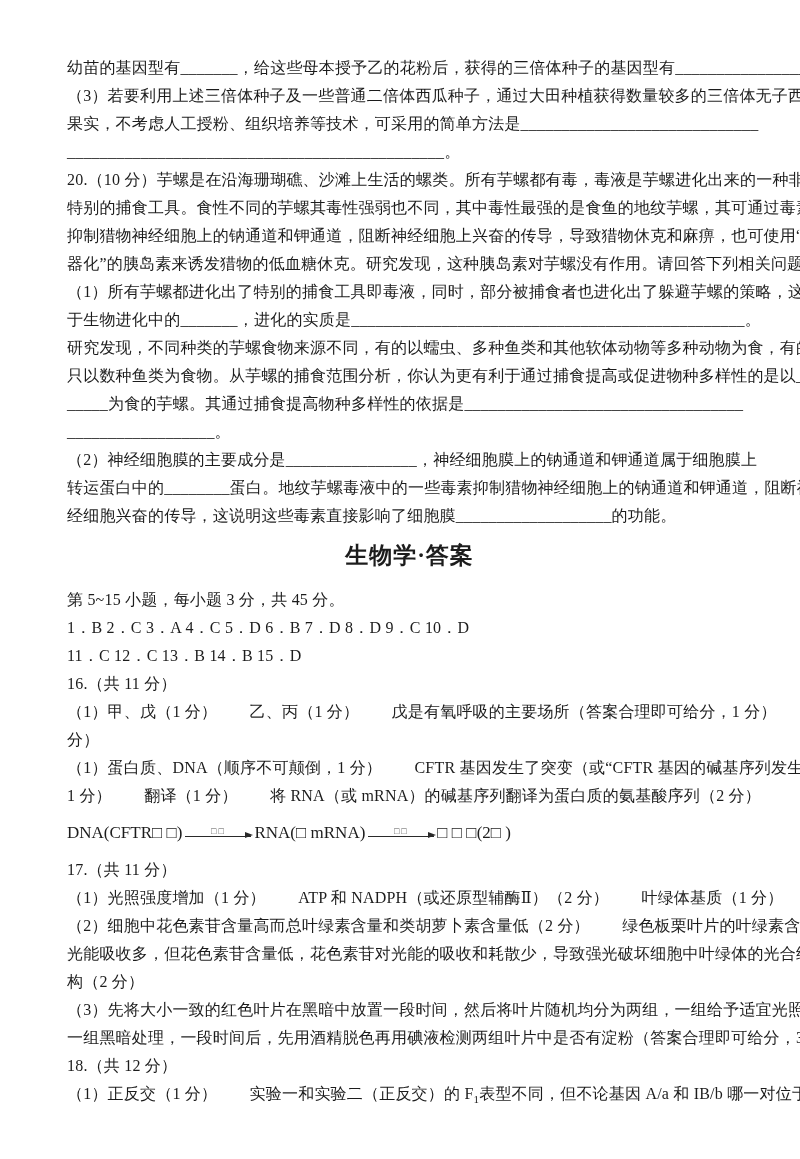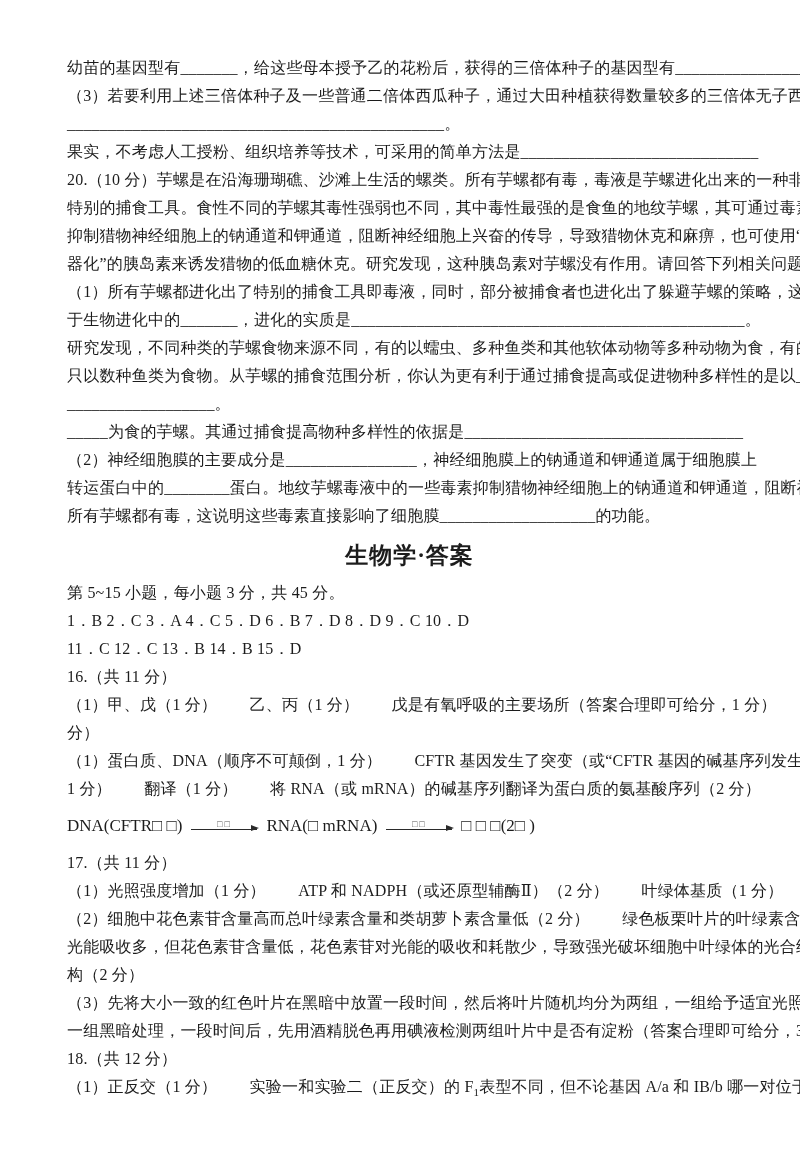--- a/index.html
+++ b/index.html
@@ -23,31 +23,30 @@
     white-space: pre;
     letter-spacing: 0.2px;
   }
   .it { }
   .sub { vertical-align: sub; font-size: 11px; }
   .answers-title {
     text-align: center;
     font-size: 23px;
     font-weight: bold;
     letter-spacing: 1px;
-    margin: 11px 0 8px 0;
+    margin: 11px 0 15px 0;
     line-height: 30px;
   }
   .formula {
     display: flex;
     align-items: center;
     height: 42px;
     font-size: 17px;
     margin: 2px 0 2px 0;
     white-space: pre;
-    gap: 6px;
   }
   .arrow {
     display: inline-flex;
     flex-direction: column;
     align-items: center;
     justify-content: flex-end;
     margin: 0 3px;
     transform: translateY(-2px);
   }
   .arrow-label {
@@ -75,35 +74,35 @@
   }
 </style>
 </head>
 <body>
 
 <main class="page">
 
   <section>
       <div class="line"><span>幼苗的基因型有_______，给这些母本授予乙的花粉后，获得的三倍体种子的基因型有__________________。</span></div>
       <div class="line"><span>（3）若要利用上述三倍体种子及一些普通二倍体西瓜种子，通过大田种植获得数量较多的三倍体无子西瓜</span></div>
+      <div class="line"><span>果实，不考虑人工授粉、组织培养等技术，可采用的简单方法是_____________________________</span></div>
       <div class="line"><span>______________________________________________。</span></div>
-      <div class="line"><span>果实，不考虑人工授粉、组织培养等技术，可采用的简单方法是_____________________________</span></div>
       <div class="line"><span>20.（10 分）芋螺是在沿海珊瑚礁、沙滩上生活的螺类。所有芋螺都有毒，毒液是芋螺进化出来的一种非常</span></div>
       <div class="line"><span>特别的捕食工具。食性不同的芋螺其毒性强弱也不同，其中毒性最强的是食鱼的地纹芋螺，其可通过毒素</span></div>
       <div class="line"><span>抑制猎物神经细胞上的钠通道和钾通道，阻断神经细胞上兴奋的传导，导致猎物休克和麻痹，也可使用“武</span></div>
       <div class="line"><span>器化”的胰岛素来诱发猎物的低血糖休克。研究发现，这种胰岛素对芋螺没有作用。请回答下列相关问题：</span></div>
       <div class="line"><span>（1）所有芋螺都进化出了特别的捕食工具即毒液，同时，部分被捕食者也进化出了躲避芋螺的策略，这属</span></div>
       <div class="line"><span>于生物进化中的_______，进化的实质是________________________________________________。</span></div>
       <div class="line"><span>研究发现，不同种类的芋螺食物来源不同，有的以蠕虫、多种鱼类和其他软体动物等多种动物为食，有的</span></div>
       <div class="line"><span>只以数种鱼类为食物。从芋螺的捕食范围分析，你认为更有利于通过捕食提高或促进物种多样性的是以__</span></div>
+      <div class="line"><span>_____为食的芋螺。其通过捕食提高物种多样性的依据是__________________________________</span></div>
       <div class="line"><span>__________________。</span></div>
-      <div class="line"><span>_____为食的芋螺。其通过捕食提高物种多样性的依据是__________________________________</span></div>
       <div class="line"><span>（2）神经细胞膜的主要成分是________________，神经细胞膜上的钠通道和钾通道属于细胞膜上</span></div>
       <div class="line"><span>转运蛋白中的________蛋白。地纹芋螺毒液中的一些毒素抑制猎物神经细胞上的钠通道和钾通道，阻断神</span></div>
-      <div class="line"><span>所有芋螺都有毒，这说明这些毒素直接影响了细胞膜___________________的功能。</span></div>
+      <div class="line"><span>经细胞兴奋的传导，这说明这些毒素直接影响了细胞膜___________________的功能。</span></div>
     </section>
 
   <h1 class="answers-title">生物学·答案</h1>
 
   <section>
       <div class="line"><span>第 5~15 小题，每小题 3 分，共 45 分。</span></div>
       <div class="line"><span>1．B 2．C 3．A 4．C 5．D 6．B 7．D 8．D 9．C 10．D</span></div>
       <div class="line"><span>11．C 12．C 13．B 14．B 15．D</span></div>
       <div class="line"><span>16.（共 11 分）</span></div>
       <div class="line"><span>（1）甲、戊（1 分）　　乙、丙（1 分）　　戊是有氧呼吸的主要场所（答案合理即可给分，1 分）　　囊泡（1</span></div>

